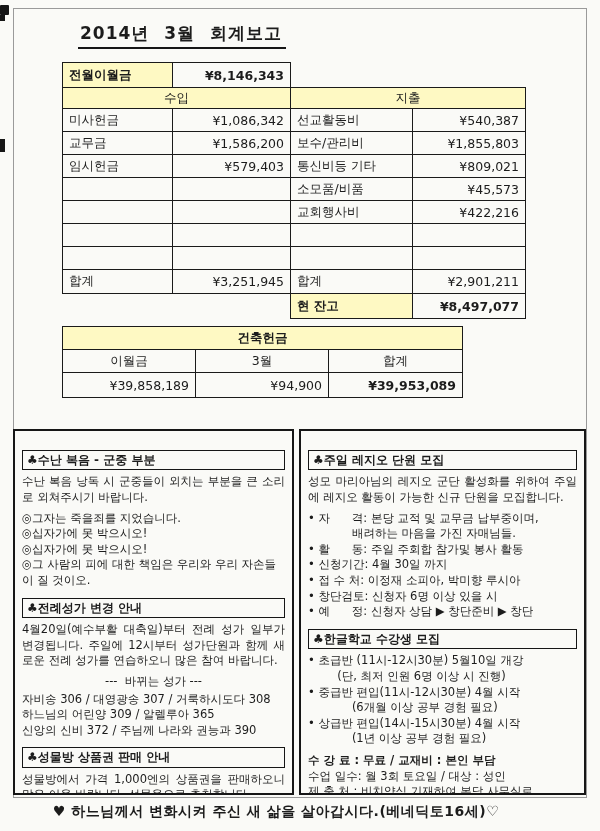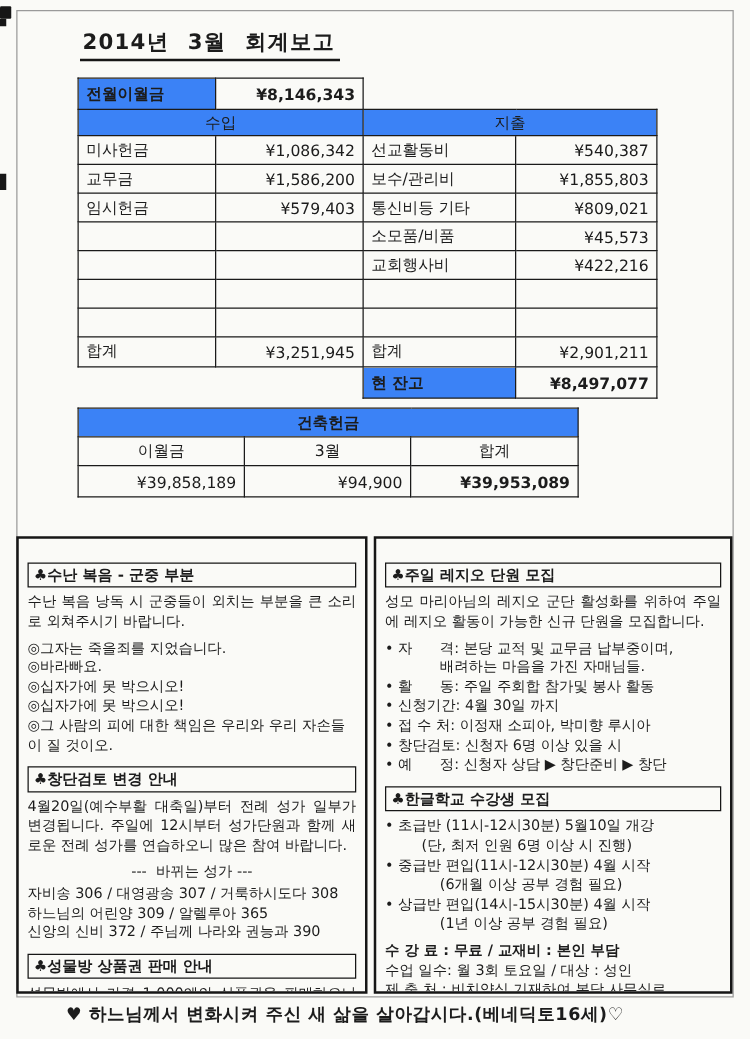--- a/index.html
+++ b/index.html
@@ -8,31 +8,31 @@
     background:#fafaf7;color:#1c1c1c;
     font-family:"DejaVu Sans","Liberation Sans",sans-serif;
   }
   .page-frame{position:absolute;left:13px;top:8px;width:572px;height:788px;border:1px solid #9a9a9a;}
   .speck{position:absolute;background:#161616;}
   #speck1{left:0;top:5px;width:9px;height:10px;border-radius:1px;}
   #speck2{left:0;top:15px;width:5px;height:6px;}
   #speck3{left:0;top:139px;width:5px;height:13px;}
 
   .title{
-    position:absolute;left:64px;top:22px;
+    position:absolute;left:78px;top:22px;
     font-size:17px;font-weight:bold;letter-spacing:1px;word-spacing:8px;
     border-bottom:2px solid #161616;padding:0 4px 2px 2px;
   }
 
   table{border-collapse:collapse;table-layout:fixed;}
   td{
     border:1.5px solid #1a1a1a;padding:0 6px;height:22px;
     font-size:12.5px;overflow:hidden;white-space:nowrap;
   }
-  .gray{background:#3b82f6;}
+  .gray{background:#fef9c3;}
   .lbl{text-align:left;}
   .val{text-align:right;}
   .center{text-align:center;}
   .bold{font-weight:bold;}
   td.hidden-cell{border:none;background:transparent;}
 
   #finance-table{position:absolute;left:62px;top:62px;width:463px;}
   #finance-table .r-carry td{height:24px;font-weight:bold;}
   #finance-table .r-head td{height:20px;}
   #finance-table .r-total td{height:23px;}
@@ -173,27 +173,26 @@
       <td class="val bold">¥39,953,089</td>
     </tr>
   </tbody>
 </table>
 
 <div class="notice" id="left-col">
     <div class="section">
       <div class="sec-head">♣수난 복음 - 군중 부분</div>
       <div class="para">수난 복음 낭독 시 군중들이 외치는 부분을 큰 소리로 외쳐주시기 바랍니다.</div>
       <div class="line">◎그자는 죽을죄를 지었습니다.</div>
-      <div class="line">◎바라빠요.</div>
       <div class="line">◎십자가에 못 박으시오!</div>
       <div class="line">◎십자가에 못 박으시오!</div>
       <div class="line">◎그 사람의 피에 대한 책임은 우리와 우리 자손들이 질 것이오.</div>
     </div>
     <div class="section">
-      <div class="sec-head">♣창단검토 변경 안내</div>
+      <div class="sec-head">♣전례성가 변경 안내</div>
       <div class="para">4월20일(예수부활 대축일)부터 전례 성가 일부가 변경됩니다. 주일에 12시부터 성가단원과 함께 새로운 전례 성가를 연습하오니 많은 참여 바랍니다.</div>
       <div class="centered line">---  바뀌는 성가 ---</div>
       <div class="line">자비송 306 / 대영광송 307 / 거룩하시도다 308</div>
       <div class="line">하느님의 어린양 309 / 알렐루아 365</div>
       <div class="line">신앙의 신비 372 / 주님께 나라와 권능과 390</div>
     </div>
     <div class="section">
       <div class="sec-head">♣성물방 상품권 판매 안내</div>
       <div class="para">성물방에서 가격 1,000엔의 상품권을 판매하오니 많은 이용 바랍니다. 선물용으로 추천합니다.</div>
     </div>

